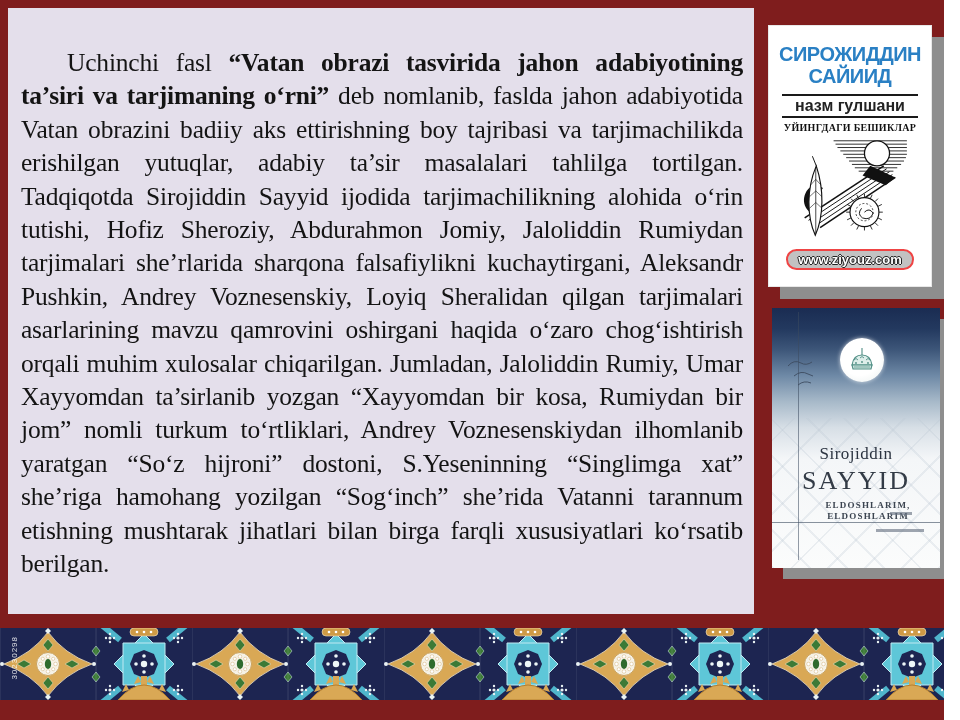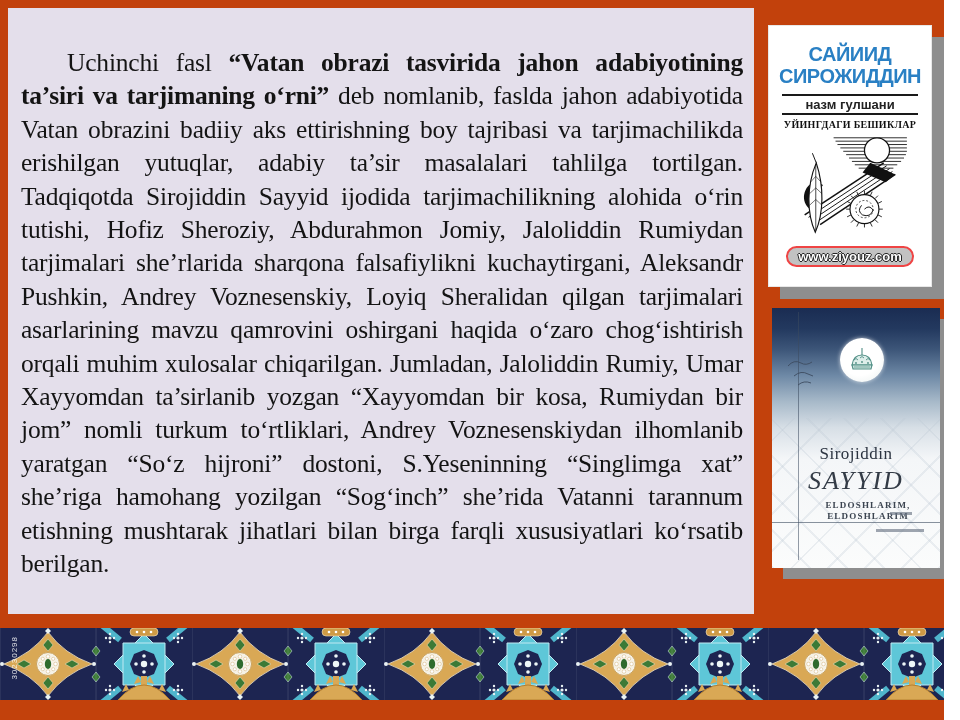--- a/index.html
+++ b/index.html
@@ -1,35 +1,35 @@
 <!DOCTYPE html>
 <html><head>
 <meta charset="utf-8">
 <style>
   html,body{margin:0;padding:0;background:#fff;}
-  .slide{position:relative;width:944px;height:720px;background:#c2410c;overflow:hidden;
+  .slide{position:relative;width:944px;height:720px;background:#7f1d1d;overflow:hidden;
          font-family:"Liberation Serif", serif;}
 
   
   .text-panel{position:absolute;left:8px;top:8px;width:746px;height:606px;
               background:#e4dfeb;box-sizing:border-box;padding:38px 11px 0 13px;}
   .text-panel p{margin:0;font-size:25.5px;line-height:33.4px;color:#141414;
                 text-align:justify;text-indent:46px;letter-spacing:-0.2px;}
   .text-panel p .bold{font-weight:bold;}
 
   
   .book{position:absolute;background:#fff;}
   .book1{left:768px;top:25px;width:164px;height:262px;
          box-shadow:12px 12px 0 0 #8e8e8e;border:1px solid #e8e8e8;
          text-align:center;box-sizing:border-box;}
   .book1-author{margin-top:17px;font-family:"Liberation Sans",sans-serif;
                 font-weight:bold;font-size:20px;line-height:22px;color:#2a80c4;letter-spacing:-0.5px;}
   .series-strip{margin:7px 13px 0 13px;border-top:2px solid #1a1a1a;border-bottom:2px solid #1a1a1a;
                 padding:1px 0;font-family:"Liberation Sans",sans-serif;
-                font-weight:bold;font-size:13px;color:#222;}
+                font-weight:bold;font-size:16px;color:#222;}
   .book1-title{margin-top:4px;font-weight:bold;font-size:10px;letter-spacing:0.3px;color:#111;}
   .book1-art{margin-top:2px;}
   .ziyouz-badge{display:inline-block;margin-top:2px;padding:1px 10px;border:2px solid #ef4444;
                 border-radius:11px;background:#c2c2c2;color:#fff;
                 font-family:"Liberation Sans",sans-serif;font-weight:bold;font-size:13px;
                 text-shadow:1px 0 0 #222,-1px 0 0 #222,0 1px 0 #222,0 -1px 0 #222;}
 
   .book2{left:772px;top:308px;width:168px;height:260px;box-shadow:11px 11px 0 0 #8e8e8e;
          background:linear-gradient(180deg,#1a2c52 0%,#23395f 8%,#3d5679 16%,#6e89a6 26%,
                     #a7b9c9 36%,#d7dfe6 46%,#f4f6f8 58%,#fbfcfc 100%);}
@@ -38,21 +38,21 @@
                  repeating-linear-gradient(-45deg,rgba(185,197,209,.25) 0 2px,transparent 2px 26px);}
   .book2 .vline{position:absolute;left:26px;top:4px;width:1px;height:248px;background:rgba(60,75,95,.55);}
   .book2 .hline{position:absolute;left:0;top:214px;width:100%;height:1px;background:rgba(60,75,95,.6);}
   .crown-badge{position:absolute;left:68px;top:30px;width:44px;height:44px;border-radius:50%;
                background:radial-gradient(circle at 45% 40%, #ffffff 55%, #e9efee 100%);
                box-shadow:0 0 4px rgba(255,255,255,.7);}
   .script-mark{position:absolute;left:12px;top:48px;}
   .book2-author1{position:absolute;left:0;top:136px;width:100%;text-align:center;
                  font-weight:normal;font-size:17px;color:#2b3340;letter-spacing:0.5px;}
   .book2-author2{position:absolute;left:0;top:158px;width:100%;text-align:center;
-                 font-size:26px;color:#333b46;letter-spacing:2px;font-style:italic;}
+                 font-size:26px;color:#333b46;letter-spacing:2px;}
   .book2-subtitle{position:absolute;left:12px;top:192px;width:100%;text-align:center;
                   font-weight:bold;font-size:9px;line-height:11px;color:#3b4450;letter-spacing:1.2px;}
   .tinybar{position:absolute;background:#6b7686;opacity:.65;height:3px;}
   .tb1{left:118px;top:204px;width:22px;}
   .tb2{left:104px;top:221px;width:48px;}
 
   
   .tile-band{position:absolute;left:0;top:628px;width:960px;height:72px;}
   .stock-num{position:absolute;left:10px;top:636px;color:rgba(255,255,255,.85);
              font-family:"Liberation Sans",sans-serif;font-size:8px;letter-spacing:1px;
@@ -62,22 +62,22 @@
 <body>
 
 <div class="slide">
 
   <div class="text-panel">
     <p><span>Uchinchi fasl </span><span class="bold">“Vatan obrazi tasvirida jahon adabiyotining ta’siri va tarjimaning o‘rni”</span><span> deb nomlanib, faslda jahon adabiyotida Vatan obrazini badiiy aks ettirishning boy tajribasi va tarjimachilikda erishilgan yutuqlar, adabiy ta’sir masalalari tahlilga tortilgan. Tadqiqotda Sirojiddin Sayyid ijodida tarjimachilikning alohida o‘rin tutishi, Hofiz Sheroziy, Abdurahmon Jomiy, Jaloliddin Rumiydan tarjimalari she’rlarida sharqona falsafiylikni kuchaytirgani, Aleksandr Pushkin, Andrey Voznesenskiy, Loyiq Sheralidan qilgan tarjimalari asarlarining mavzu qamrovini oshirgani haqida o‘zaro chog‘ishtirish orqali muhim xulosalar chiqarilgan. Jumladan, Jaloliddin Rumiy, Umar Xayyomdan ta’sirlanib yozgan “Xayyomdan bir kosa, Rumiydan bir jom” nomli turkum to‘rtliklari, Andrey Voznesenskiydan ilhomlanib yaratgan “So‘z hijroni” dostoni, S.Yeseninning “Singlimga xat” she’riga hamohang yozilgan “Sog‘inch” she’rida Vatanni tarannum etishning mushtarak jihatlari bilan birga farqli xususiyatlari ko‘rsatib berilgan.</span></p>
   </div>
 
   <div class="book book1">
     <div class="book1-author">
+      <div>СИРОЖИДДИН</div>
       <div>САЙИИД</div>
-      <div>СИРОЖИДДИН</div>
     </div>
     <div class="series-strip">назм гулшани</div>
     <div class="book1-title">УЙИНГДАГИ БЕШИКЛАР</div>
     <div class="book1-art">
       <svg width="126" height="108" viewBox="0 0 130 112">
         <g stroke="#111" fill="none" stroke-width="0.9">
           <line x1="48" y1="6" x2="124" y2="6"></line>
             <line x1="50" y1="9.5" x2="124" y2="9.5"></line>
           <line x1="52" y1="13" x2="124" y2="13"></line>
             <line x1="55" y1="16.5" x2="124" y2="16.5"></line>

